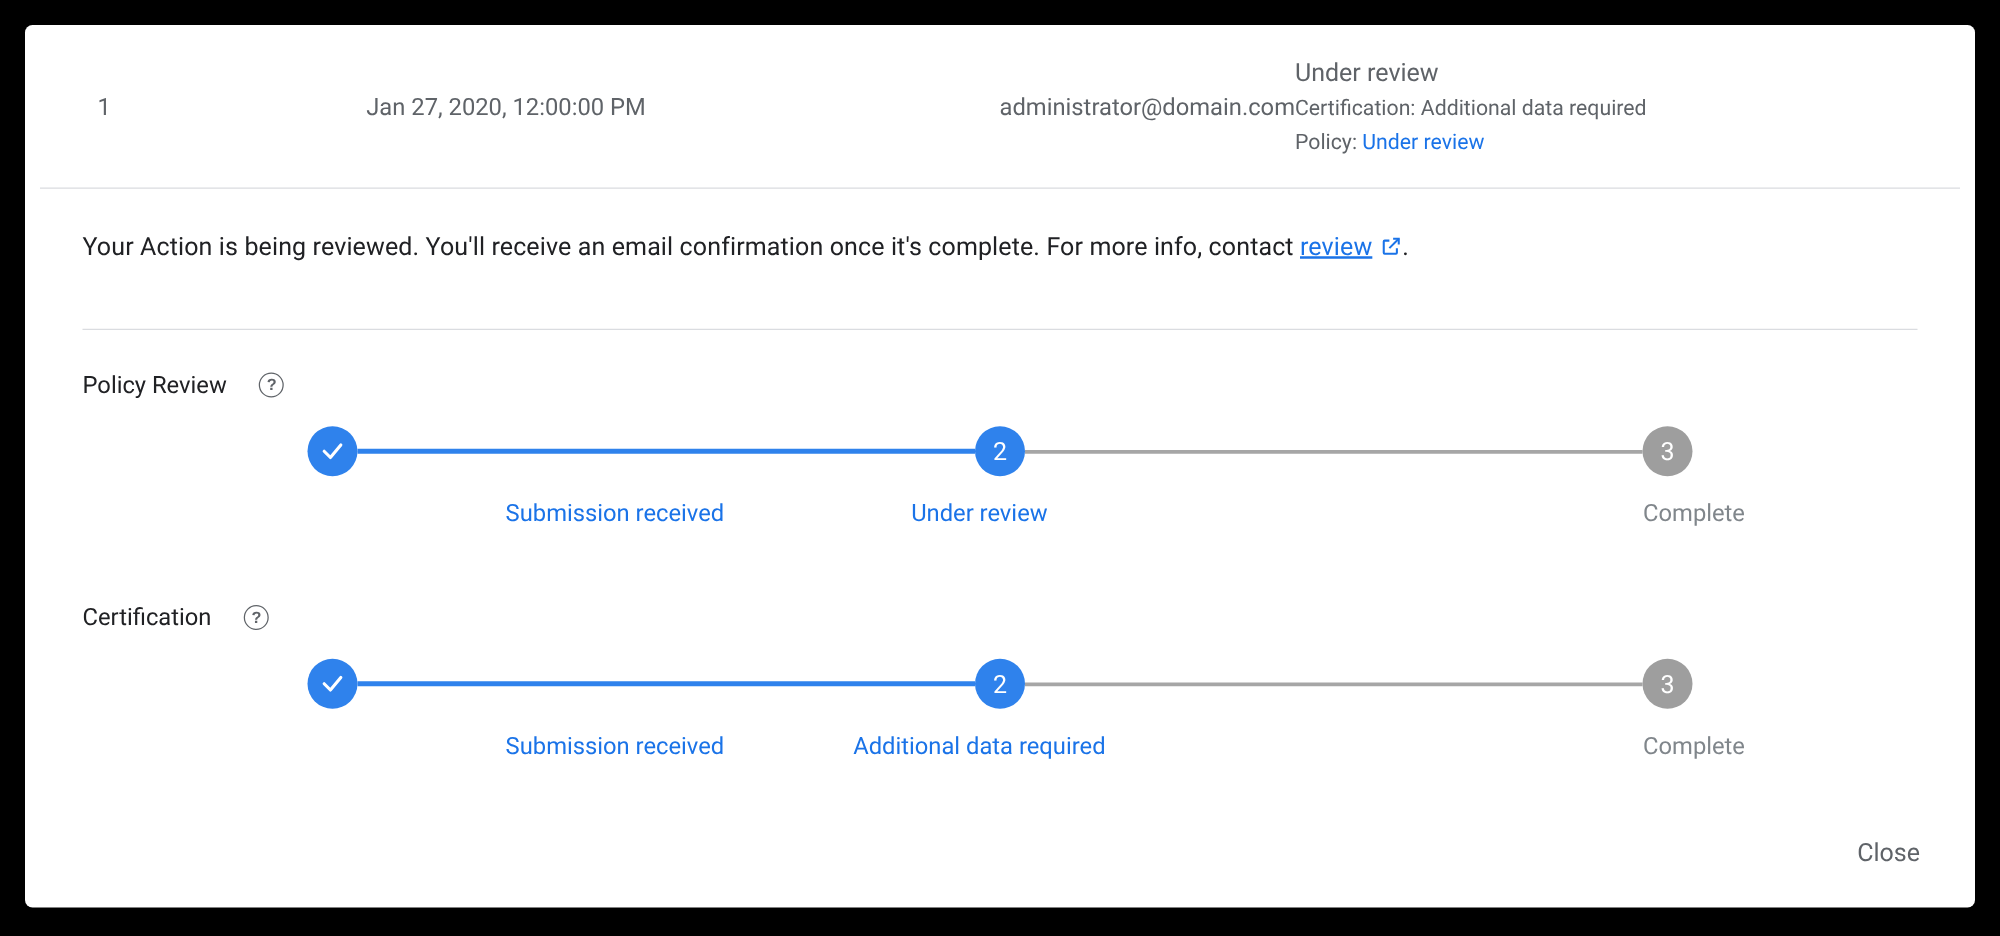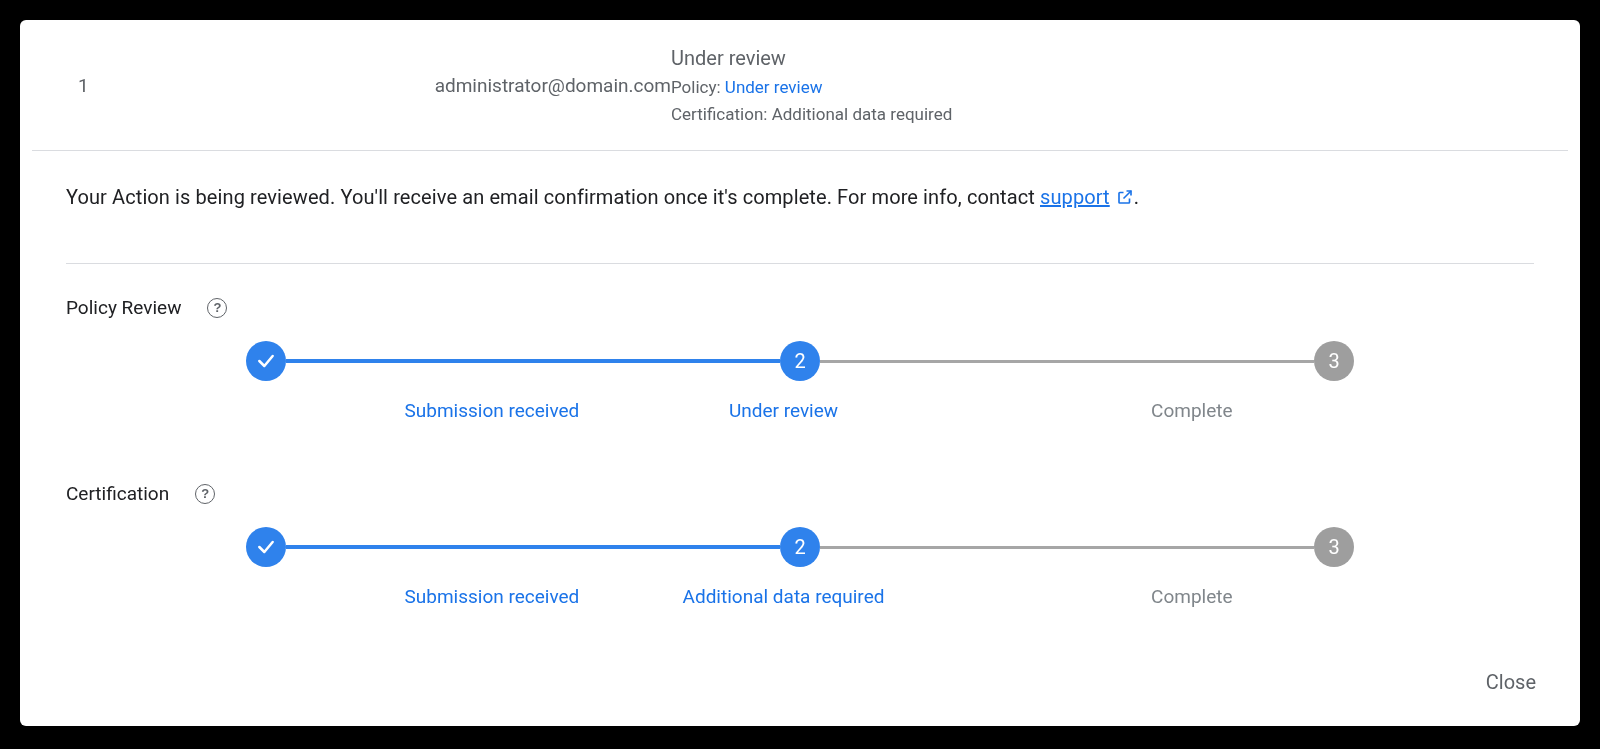--- a/index.html
+++ b/index.html
@@ -84,21 +84,21 @@
   .circle.active{background:var(--blue-fill);}
   .line{
     height:3px;flex:1;background:var(--grey-line);position:relative;z-index:1;
   }
   .line.done{height:4px;background:var(--blue-fill);}
   .labels{display:flex;justify-content:space-between;margin-top:18px;}
   .labels span{
     flex:1;text-align:center;font-size:19px;color:var(--muted2);
   }
   .labels span:first-child{text-align:right;margin-left:-75px;}
-  .labels span:last-child{text-align:center;margin-right:-42px;}
+  .labels span:last-child{text-align:right;margin-right:-42px;}
   .labels span.active{color:var(--blue);}
   
   .footer{
     position:absolute;right:40px;bottom:22px;
     display:flex;align-items:center;gap:48px;
   }
   .btn-text{
     background:none;border:none;color:var(--muted);font-size:20px;
     cursor:pointer;font-family:inherit;padding:10px 4px;
   }
@@ -108,36 +108,37 @@
   }
   .check-svg{width:20px;height:20px;}
 </style>
 </head>
 <body>
 
 <div class="frame">
 
   <div class="row">
     <div class="col num">1</div>
+    <div class="col date">Jan 27, 2020, 12:00:00 PM</div>
     <div class="col email">administrator@domain.com</div>
     <div class="col status">
       <div class="status-title">Under review</div>
       <div class="status-line">
-        <span>Policy: </span><a href="#" class="status-link">Under review</a>
+        <span>Certification: </span><span>Additional data required</span>
       </div>
       <div class="status-line">
-        <span>Certification: </span><span>Additional data required</span>
+        <span>Policy: </span><a href="#" class="status-link">Under review</a>
       </div>
     </div>
   </div>
 
   <div class="body">
 
     <div class="message">
-      <span>Your Action is being reviewed. You'll receive an email confirmation once it's complete. For more info, contact </span><a href="#"><span>support</span><span class="ext-icon"><svg width="18" height="18" viewBox="0 0 24 24" fill="none" stroke="#1a73e8" stroke-width="2.2">
+      <span>Your Action is being reviewed. You'll receive an email confirmation once it's complete. For more info, contact </span><a href="#"><span>review</span><span class="ext-icon"><svg width="18" height="18" viewBox="0 0 24 24" fill="none" stroke="#1a73e8" stroke-width="2.2">
               <path d="M14 4h6v6"></path>
               <path d="M20 4L10 14"></path>
               <path d="M18 14v5a1 1 0 0 1-1 1H5a1 1 0 0 1-1-1V7a1 1 0 0 1 1-1h5"></path>
             </svg></span></a><span>.</span>
     </div>
 
     <div class="section">
       <div class="section-head">
         <span>Policy Review</span>
         <span class="help">?</span>

